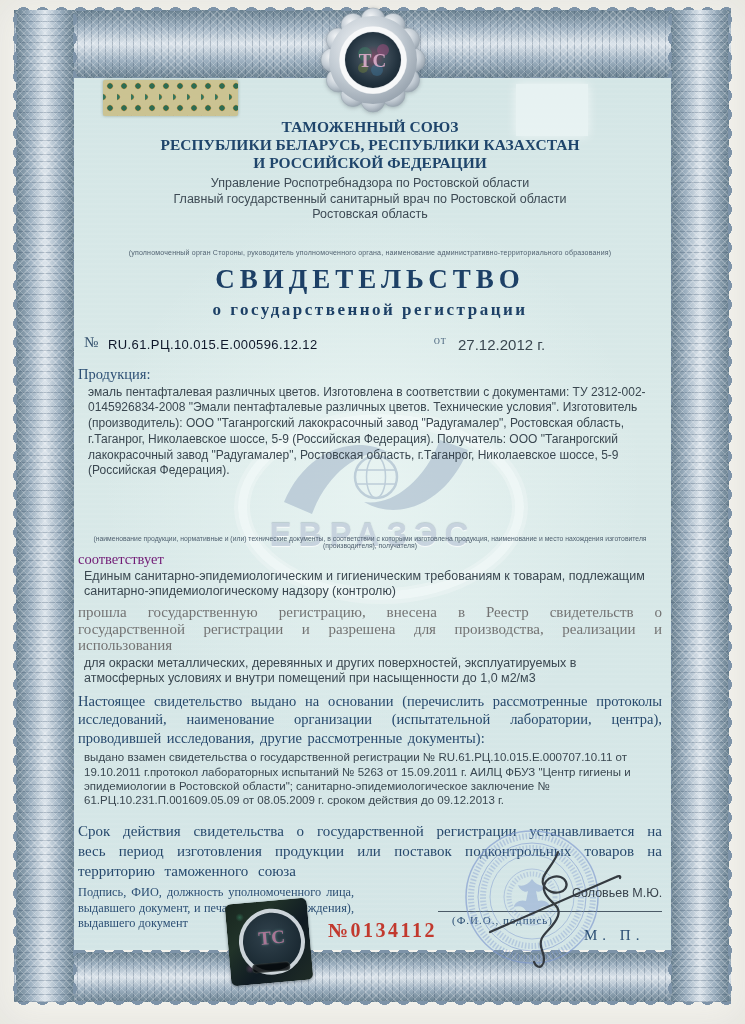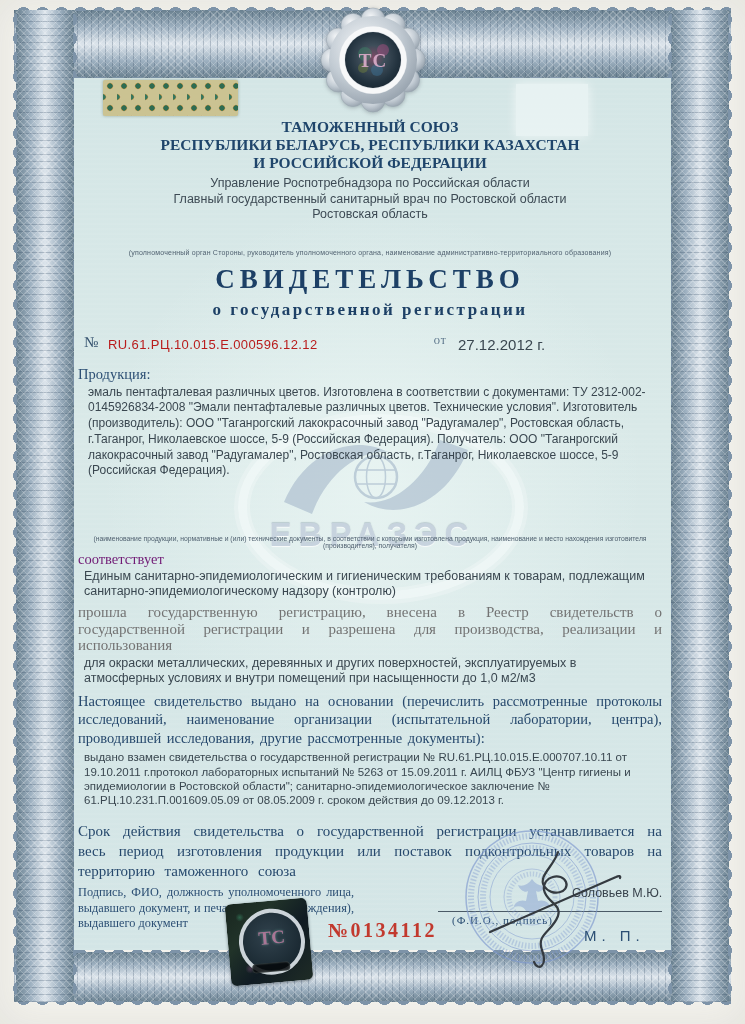--- a/index.html
+++ b/index.html
@@ -64,21 +64,21 @@
   .auth{text-align:center;font-size:12.5px;line-height:15.5px;color:#3d4a54;}
   .auth-wrap{margin-top:4px;}
   .tiny-caption{margin-top:26px;text-align:center;font-size:7px;color:#506170;letter-spacing:.2px;
     font-family:"Liberation Sans",sans-serif;}
   .cert-title{margin-top:8px;text-align:center;font-family:"Liberation Serif",serif;font-weight:bold;
     font-size:27px;letter-spacing:5px;color:#1d4066;}
   .cert-sub{margin-top:5px;text-align:center;font-family:"Liberation Serif",serif;font-weight:bold;
     font-size:17px;letter-spacing:2.5px;color:#1d4066;}
   .numrow{position:relative;margin-top:14px;height:22px;}
   .numrow .nosign{position:absolute;left:6px;top:0;font-family:"Liberation Serif",serif;font-size:15px;color:#33506d;}
-  .numrow .numval{position:absolute;left:30px;top:3px;font-size:13px;letter-spacing:.4px;color:#b91c1c;}
+  .numrow .numval{position:absolute;left:30px;top:3px;font-size:13px;letter-spacing:.4px;color:#0f172a;}
   .numrow .fromlbl{position:absolute;left:356px;top:-1px;font-family:"Liberation Serif",serif;font-size:12px;
     letter-spacing:1px;color:#33506d;font-variant:small-caps;}
   .numrow .dateval{position:absolute;left:380px;top:2px;font-size:15px;color:#3a4750;}
   .prod-label{margin-top:10px;font-family:"Liberation Serif",serif;font-size:14.5px;color:#2c4f74;}
   .prod-text{margin-top:2px;padding-left:10px;width:560px;font-size:12px;line-height:15.8px;}
   .tiny-caption2{margin-top:56px;text-align:center;font-size:6.8px;color:#506170;font-family:"Liberation Sans",sans-serif;}
   .corresponds{margin-top:2px;font-family:"Liberation Serif",serif;font-size:14.5px;color:#701a75;}
   .requirements{margin-top:1px;padding-left:6px;width:566px;font-size:12.5px;line-height:14.5px;}
   .registered{margin-top:6px;width:584px;font-family:"Liberation Serif",serif;font-size:15px;line-height:16.5px;
     color:#737373;text-align:justify;text-align-last:left;word-spacing:6px;}
@@ -90,21 +90,21 @@
     color:#27496d;text-align:justify;text-align-last:left;word-spacing:6px;}
   .sig-caption{margin-top:4px;width:276px;font-family:"Liberation Serif",serif;font-size:12.3px;line-height:15.5px;
     color:#2c4f74;text-align:justify;text-align-last:left;}
   
   .stamp{position:absolute;left:462px;top:827px;z-index:5;opacity:.8;}
   .signature{position:absolute;left:440px;top:840px;z-index:7;}
   .signer-name{position:absolute;left:572px;top:886px;z-index:6;font-size:12.5px;color:#39434c;}
   .fio-line{position:absolute;left:438px;top:911px;width:224px;border-top:1px solid #4b5a66;z-index:4;}
   .fio-caption{position:absolute;left:452px;top:914px;z-index:4;font-family:"Liberation Serif",serif;
     font-size:11px;letter-spacing:1px;color:#2c4f74;}
-  .mp-label{position:absolute;left:584px;top:927px;z-index:6;font-family:Liberation Sans, sans-serif;
+  .mp-label{position:absolute;left:584px;top:927px;z-index:6;font-family:Liberation Serif, serif;
     font-size:15px;letter-spacing:5px;color:#2c4f74;}
   .blank-number{position:absolute;left:328px;top:919px;z-index:6;font-family:"Liberation Serif",serif;
     font-weight:bold;font-size:20px;letter-spacing:2.5px;color:#c2392e;}
   .holo-sticker{position:absolute;left:228px;top:901px;width:82px;height:82px;z-index:6;border-radius:6px;
     transform:rotate(-5deg);
     background:
       radial-gradient(circle 6px at 14px 14px, rgba(60,150,110,.5), transparent 70%),
       radial-gradient(circle 6px at 66px 20px, rgba(70,120,180,.45), transparent 70%),
       radial-gradient(circle 7px at 20px 66px, rgba(150,90,140,.4), transparent 70%),
       radial-gradient(circle 6px at 64px 62px, rgba(60,150,110,.4), transparent 70%),
@@ -184,21 +184,21 @@
       <path d="M80,40 H120 M80,54 H120" stroke-width="1.5"></path>
     </g>
   </svg>
   <div class="wm-text">ЕВРАЗЭС</div>
 
   <div class="body-col">
     <div class="org1">ТАМОЖЕННЫЙ СОЮЗ</div>
     <div class="org2">РЕСПУБЛИКИ БЕЛАРУСЬ, РЕСПУБЛИКИ КАЗАХСТАН</div>
     <div class="org3">И РОССИЙСКОЙ ФЕДЕРАЦИИ</div>
     <div class="auth-wrap sans">
-      <div class="auth">Управление Роспотребнадзора по Российская области</div>
+      <div class="auth">Управление Роспотребнадзора по Ростовской области</div>
       <div class="auth">Главный государственный санитарный врач по Ростовской области</div>
       <div class="auth">Ростовская область</div>
     </div>
     <div class="tiny-caption">(уполномоченный орган Стороны, руководитель уполномоченного органа, наименование административно-территориального образования)</div>
     <div class="cert-title">СВИДЕТЕЛЬСТВО</div>
     <div class="cert-sub">о государственной регистрации</div>
     <div class="numrow">
       <span class="nosign">№</span>
       <span class="numval sans">RU.61.РЦ.10.015.Е.000596.12.12</span>
       <span class="fromlbl">от</span>

